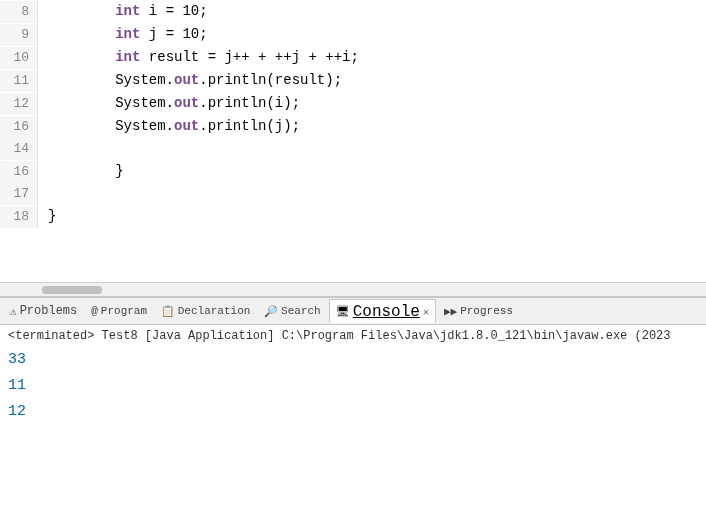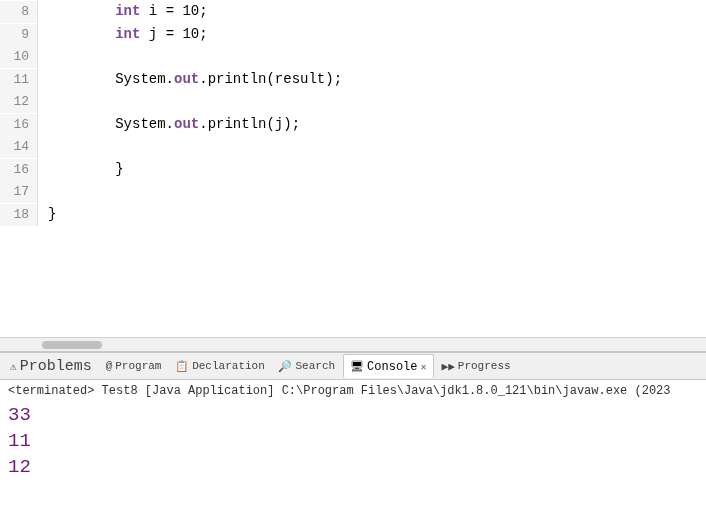--- a/index.html
+++ b/index.html
@@ -110,66 +110,68 @@
     }
 
     .tab-icon {
       font-size: 11px;
     }
 
     
     .console-area {
       background: #ffffff;
       flex: 0 0 auto;
-      height: 137px;
+      height: 192px;
       padding: 4px 8px;
       font-family: 'Courier New', Courier, monospace;
       font-size: 13px;
       overflow: hidden;
     }
 
     .console-header {
       color: #333333;
       font-size: 12px;
       margin-bottom: 4px;
       white-space: nowrap;
       overflow: hidden;
       text-overflow: ellipsis;
     }
 
     .console-output-line {
-      color: #701a75;
-      font-size: 19px;
+      color: #0369a1;
+      font-size: 15px;
       line-height: 26px;
       font-weight: normal;
     }
   </style>
 </head>
 <body>
 
 <div class="editor-area">
   <div class="code-content" id="code-lines">
 
   <div class="code-line">
         <div class="line-number">8</div>
         <div class="line-code"><span>        </span><span style="color: rgb(123, 71, 153); font-weight: bold;">int</span><span> i = 10;</span></div>
       </div>
       <div class="code-line">
         <div class="line-number">9</div>
         <div class="line-code"><span>        </span><span style="color: rgb(123, 71, 153); font-weight: bold;">int</span><span> j = 10;</span></div>
       </div>
       <div class="code-line">
         <div class="line-number">10</div>
+        <div class="line-code"><span>        </span><span style="color: rgb(123, 71, 153); font-weight: bold;">int</span><span> result = j++ + ++j + ++i;</span></div>
       </div>
       <div class="code-line">
         <div class="line-number">11</div>
         <div class="line-code"><span>        System.</span><span style="color: rgb(123, 71, 153); font-weight: bold;">out</span><span>.println(result);</span></div>
       </div>
       <div class="code-line">
         <div class="line-number">12</div>
+        <div class="line-code"><span>        System.</span><span style="color: rgb(123, 71, 153); font-weight: bold;">out</span><span>.println(i);</span></div>
       </div>
       <div class="code-line">
         <div class="line-number">16</div>
         <div class="line-code"><span>        System.</span><span style="color: rgb(123, 71, 153); font-weight: bold;">out</span><span>.println(j);</span></div>
       </div>
       <div class="code-line">
         <div class="line-number">14</div>
         <div class="line-code"><span></span></div>
       </div>
       <div class="code-line">
@@ -187,37 +189,37 @@
     </div>
   <div class="editor-scrollbar">
     <div class="scrollbar-thumb"></div>
   </div>
 </div>
 
 <div class="tab-bar" id="tab-bar">
 
 <div class="tab-item">
       <span class="tab-icon">⚠</span>
-      <span style="font-size: 15px;">Problems</span>
+      <span style="font-size: 12px;">Problems</span>
     </div>
     <div class="tab-item">
       <span class="tab-icon">@</span>
       <span style="font-size: 11px;">Program</span>
     </div>
     <div class="tab-item">
       <span class="tab-icon">📋</span>
       <span style="font-size: 11px;">Declaration</span>
     </div>
     <div class="tab-item">
       <span class="tab-icon">🔎</span>
       <span style="font-size: 11px;">Search</span>
     </div>
     <div class="tab-item active">
       <span class="tab-icon">🖥</span>
-      <span style="font-size: 12px;">Console</span>
+      <span style="font-size: 16px; text-decoration: underline;">Console</span>
       <span style="font-size: 10px; color: rgb(102, 102, 102);"> ✕</span>
     </div>
     <div class="tab-item">
       <span class="tab-icon">▶▶</span>
       <span style="font-size: 11px;">Progress</span>
     </div>
   </div>
 
 <div class="console-area">
   <div class="console-header">&lt;terminated&gt; Test8 [Java Application] C:\Program Files\Java\jdk1.8.0_121\bin\javaw.exe (2023</div>

